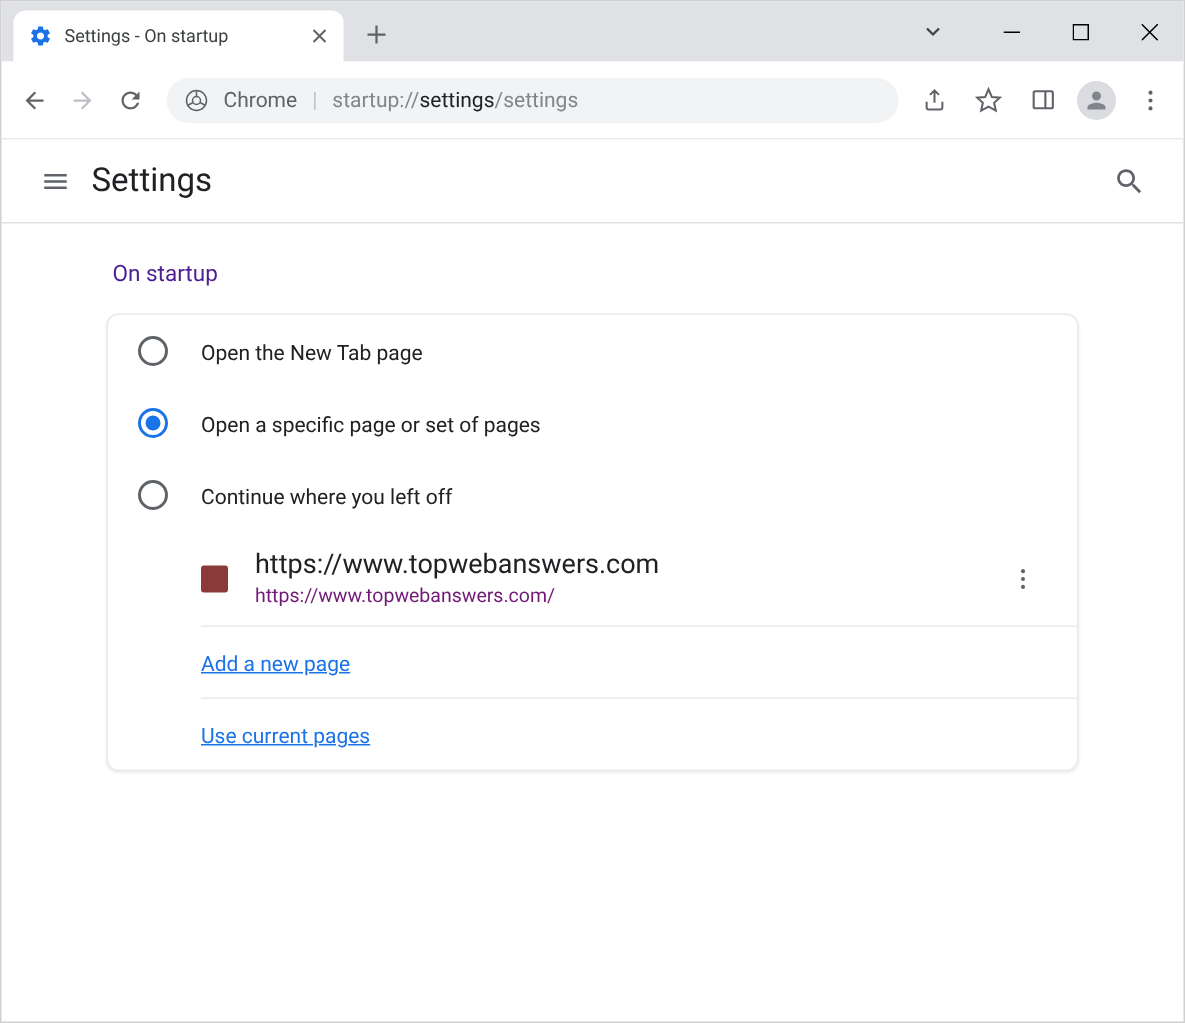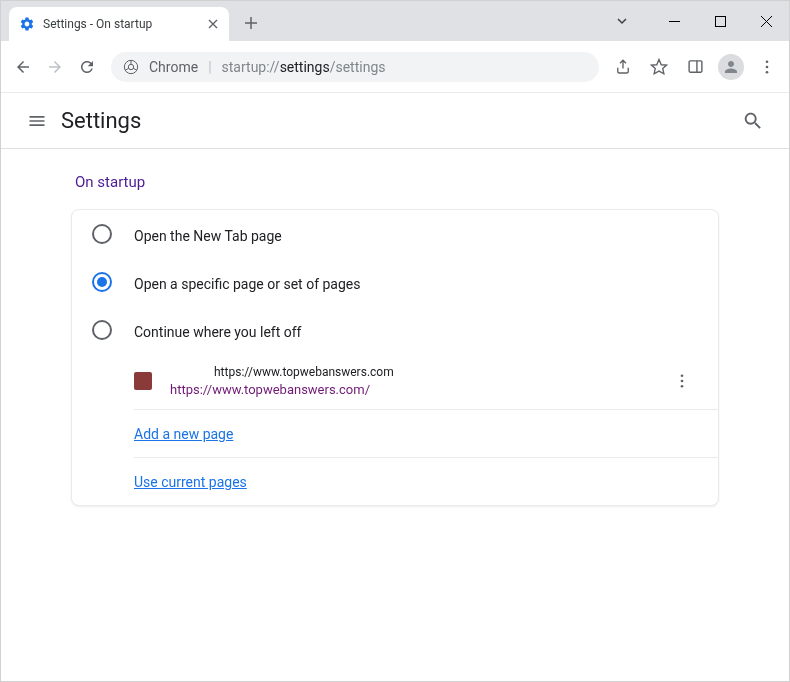--- a/index.html
+++ b/index.html
@@ -42,21 +42,21 @@
     .card { width: 648px; background: #fff; border: 1px solid #e8eaed; border-radius: 8px; box-shadow: 0 1px 2px rgba(60,64,67,0.1); overflow:hidden; }
     .radio-row { display: flex; align-items: flex-end; padding: 14px 20px; cursor: pointer; }
     .radio { width: 20px; height: 20px; border-radius: 50%; border: 2px solid #5f6368; margin-right: 22px; position: relative; flex-shrink:0; }
     .radio.selected { border-color: #1a73e8; }
     .radio.selected::after { content: ''; position: absolute; width: 10px; height: 10px; background: #1a73e8; border-radius: 50%; top: 3px; left: 3px; }
     .radio-label { font-size: 14px; color: #202124; }
     
     .page-row { display: flex; align-items: center; padding: 10px 20px 10px 62px; }
     .favicon { width: 18px; height: 18px; background: #8b3a3a; border-radius: 2px; margin-right: 18px; flex-shrink:0; }
     .page-info { flex: 1; }
-    .page-title { font-size: 12px; color: #202124; line-height: 1.4; margin-left: 44px; }
+    .page-title { font-size: 18px; color: #202124; line-height: 1.4; }
     .page-url { font-size: 13px; color: #701a75; line-height: 1.4; }
     .more-btn { width: 32px; height: 32px; display: flex; align-items: center; justify-content: center; color: #5f6368; cursor: pointer; border-radius:50%; }
     
     .divider { height: 1px; background: #e8eaed; margin-left: 62px; }
     .link-row { padding: 14px 20px 14px 62px; cursor: pointer; }
     .link-text { font-size: 14px; color: #1a73e8; text-decoration: underline; }
     
     svg { display: block; }
   </style>
 </head>

